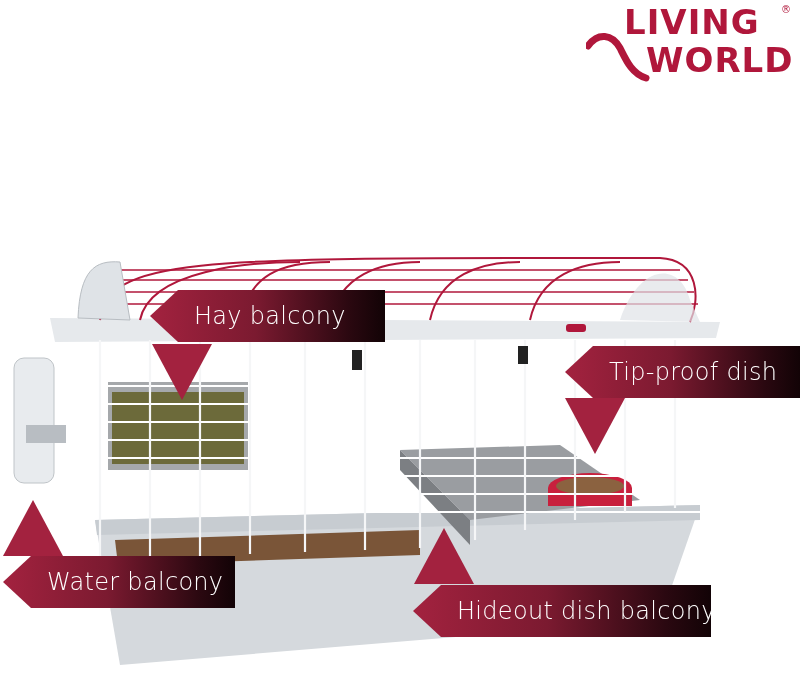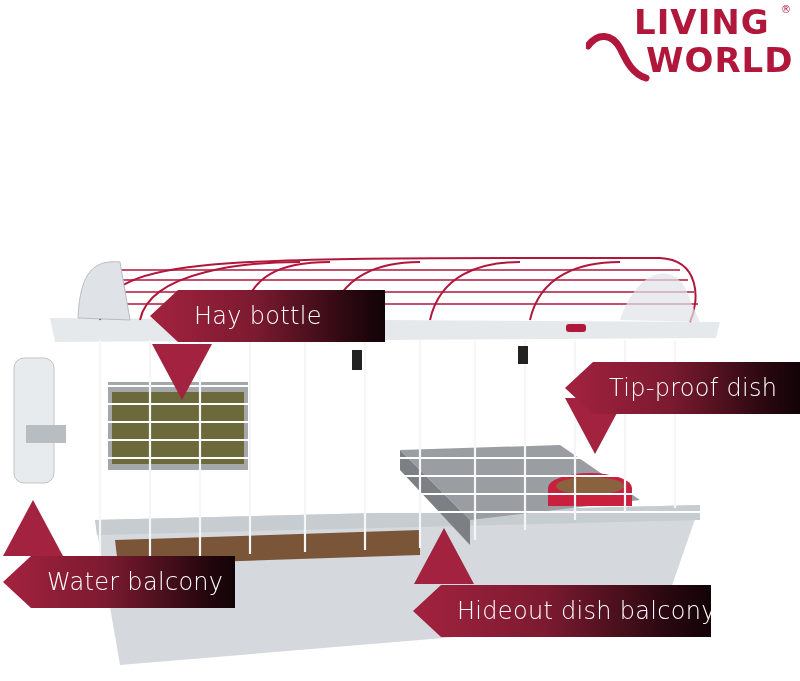--- a/index.html
+++ b/index.html
@@ -1,20 +1,20 @@
 <!DOCTYPE html>
 <html><head>
 <meta charset="utf-8">
 <style>
   html, body { margin:0; padding:0; background:#ffffff; }
   body { width:800px; height:681px; position:relative; overflow:hidden; font-family:"DejaVu Sans", sans-serif; }
   .stage { position:absolute; left:0; top:0; width:800px; height:681px; }
   .logo { position:absolute; left:586px; top:4px; width:205px; height:80px; }
   .logo-line { position:absolute; font-family:"DejaVu Sans", sans-serif; font-weight:bold; color:#b0173b; letter-spacing:1px; }
-  .logo-l1 { left:48px; top:-2px; font-size:34px; }
+  .logo-l1 { left:38px; top:-2px; font-size:34px; }
   .logo-l2 { left:60px; top:36px; font-size:34px;text-align:right; }
   .logo-reg { position:absolute; left:195px; top:0px; font-size:10px; color:#b0173b; }
   .callout { position:absolute; height:52px; color:#fff; font-size:24px; font-family:"DejaVu Sans", sans-serif; font-weight:300; display:flex; align-items:center; box-sizing:border-box; padding-left:44px; white-space:nowrap; letter-spacing:0.3px;
     background:linear-gradient(90deg,#a3223f 0%,#7b1a30 45%,#2a0810 85%,#120306 100%);
     clip-path:polygon(28px 0,100% 0,100% 100%,28px 100%,0 50%);
     outline:1px solid #fff; }
   .tri { position:absolute; width:0; height:0; }
   .tri-down { border-left:30px solid transparent; border-right:30px solid transparent; border-top:56px solid #a3223f; }
   .tri-up { border-left:30px solid transparent; border-right:30px solid transparent; border-bottom:56px solid #a3223f; }
   .cage svg { position:absolute; left:0; top:0; }
@@ -102,25 +102,25 @@
       </g>
 
       <rect x="352" y="350" width="10" height="20" fill="#222"></rect>
       <rect x="518" y="346" width="10" height="18" fill="#222"></rect>
       <rect x="566" y="324" width="20" height="8" rx="3" fill="#b0173b"></rect>
     </svg>
   </div>
 
   <div class="tri tri-down" style="left:152px;top:344px;"></div>
   <div class="callout" style="left:150px;top:290px;width:235px;">
-    <span>Hay bottle</span>
+    <span>Hay balcony</span>
   </div>
 
   <div class="tri tri-down" style="left:565px;top:398px;"></div>
-  <div class="callout" style="left:565px;top:362px;width:235px;">
+  <div class="callout" style="left:565px;top:346px;width:235px;">
     <span>Tip-proof dish</span>
   </div>
 
   <div class="tri tri-up" style="left:3px;top:500px;"></div>
   <div class="callout" style="left:3px;top:556px;width:232px;">
     <span>Water balcony</span>
   </div>
 
   <div class="tri tri-up" style="left:414px;top:528px;"></div>
   <div class="callout" style="left:413px;top:585px;width:298px;">

